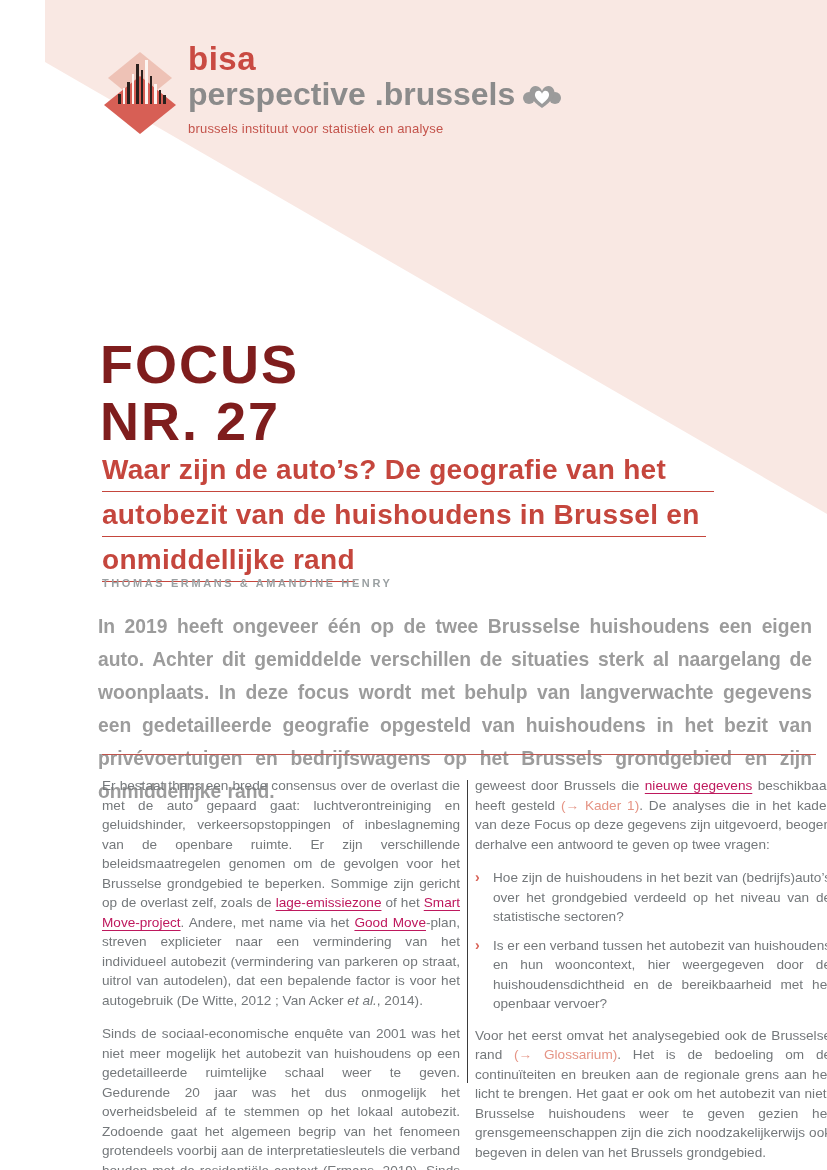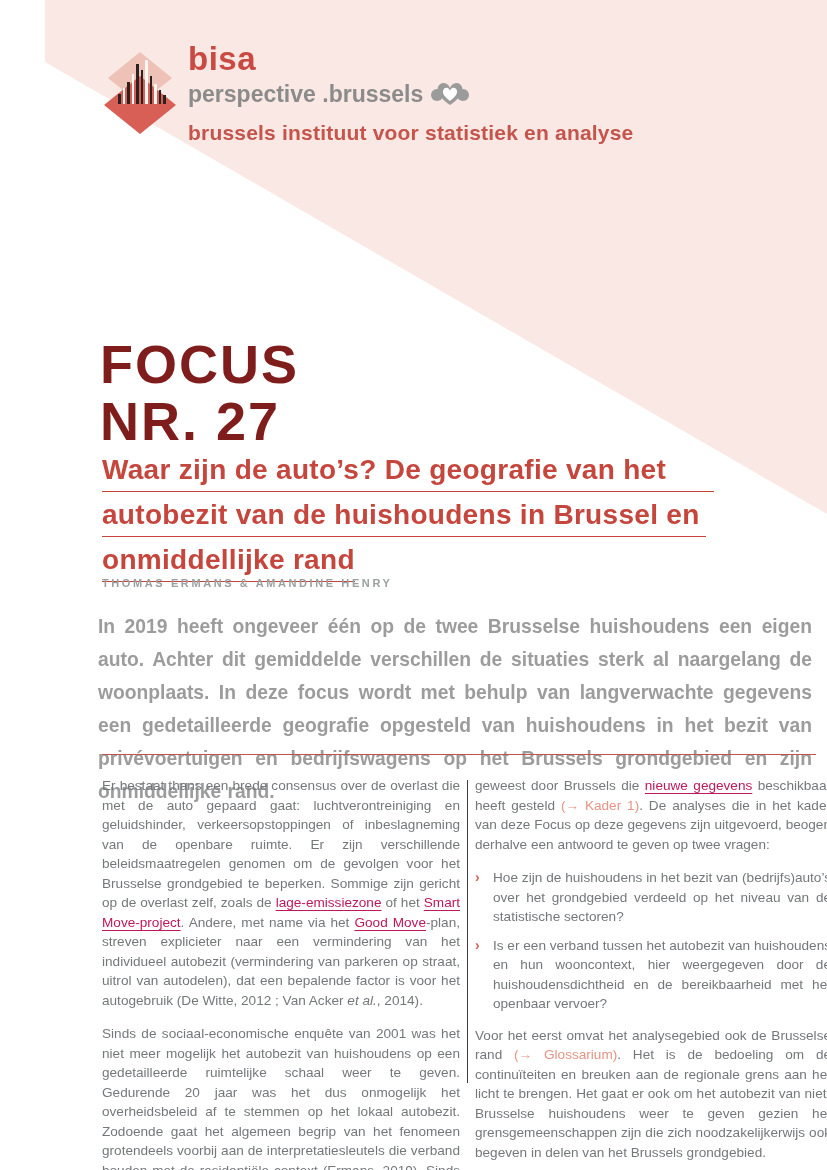--- a/index.html
+++ b/index.html
@@ -23,23 +23,23 @@
           display:flex; align-items:flex-end; justify-content:center; gap:2px; }
   .bars div { width:2.5px; background:#2b211e; }
   .bars div:nth-child(1){height:10px;} .bars div:nth-child(2){height:16px;background:#fdf6f3;}
   .bars div:nth-child(3){height:22px;} .bars div:nth-child(4){height:30px;background:#fdf6f3;}
   .bars div:nth-child(5){height:40px;} .bars div:nth-child(6){height:34px;}
   .bars div:nth-child(7){height:44px;background:#fdf6f3;} .bars div:nth-child(8){height:28px;}
   .bars div:nth-child(9){height:20px;background:#fdf6f3;} .bars div:nth-child(10){height:14px;}
   .bars div:nth-child(11){height:9px;}
   .logo-text { position:absolute; left:88px; top:0; width:480px; }
   .brand1 { font-size:33px; font-weight:800; color:#c94a42; line-height:34px; letter-spacing:.5px; }
-  .brand2 { font-size:23px; font-weight:700; color:#8b8b8b; line-height:36px; letter-spacing:0; white-space:nowrap; }
+  .brand2 { font-size:32px; font-weight:700; color:#8b8b8b; line-height:36px; letter-spacing:0; white-space:nowrap; }
   .brand2 .heart { display:inline-block; vertical-align:-4px; margin-left:8px; }
-  .tagline { font-size:21px; font-weight:700; color:#c4544c; margin-top:5px; letter-spacing:.2px; }
+  .tagline { font-size:13px; font-weight:400; color:#c4544c; margin-top:5px; letter-spacing:.2px; }
 
   
   .v-label { position:absolute; top:70px; right:20px;
              writing-mode:vertical-rl; transform:rotate(180deg);
              font-size:9.5px; font-weight:700; letter-spacing:2px; color:#c45a50; }
 
   
   .kicker { position:absolute; left:55px; top:336px; font-size:54px; font-weight:900;
             color:#7f1d1d; letter-spacing:2px; line-height:57px; }
 

